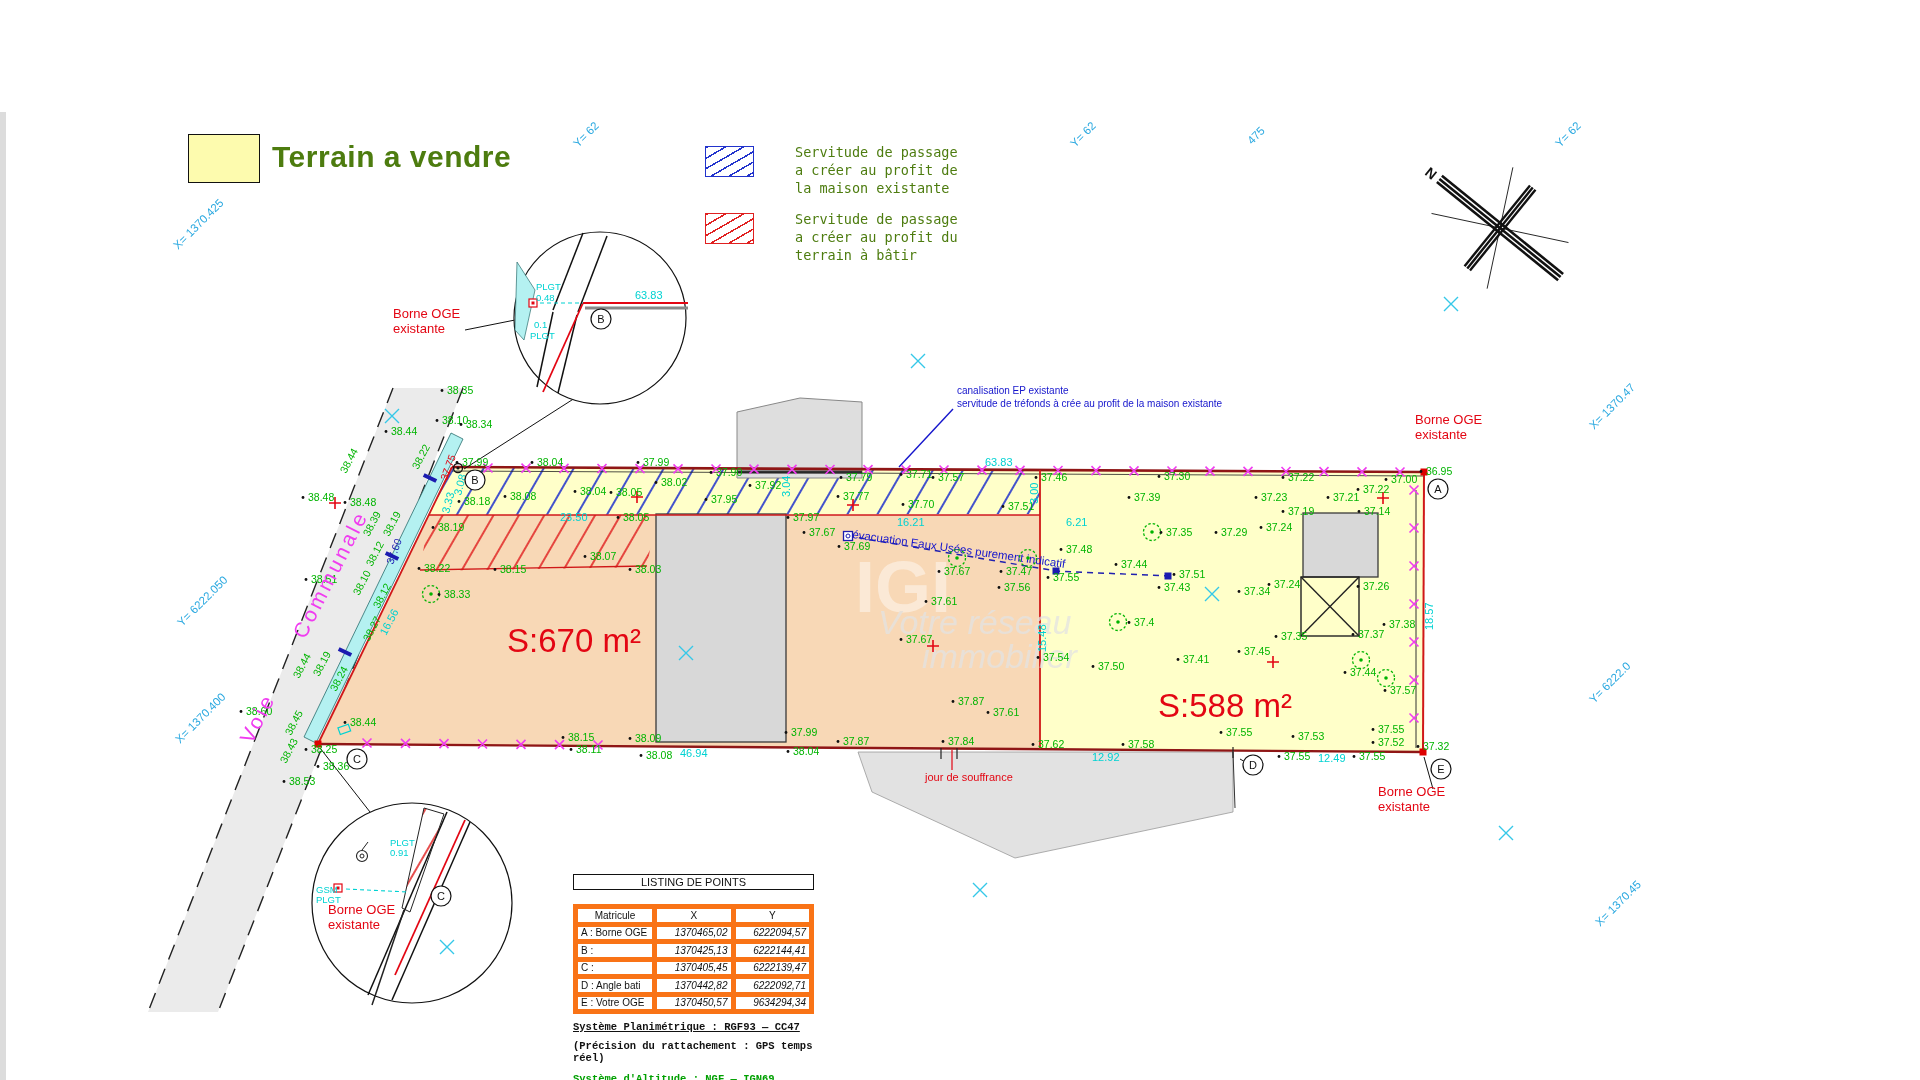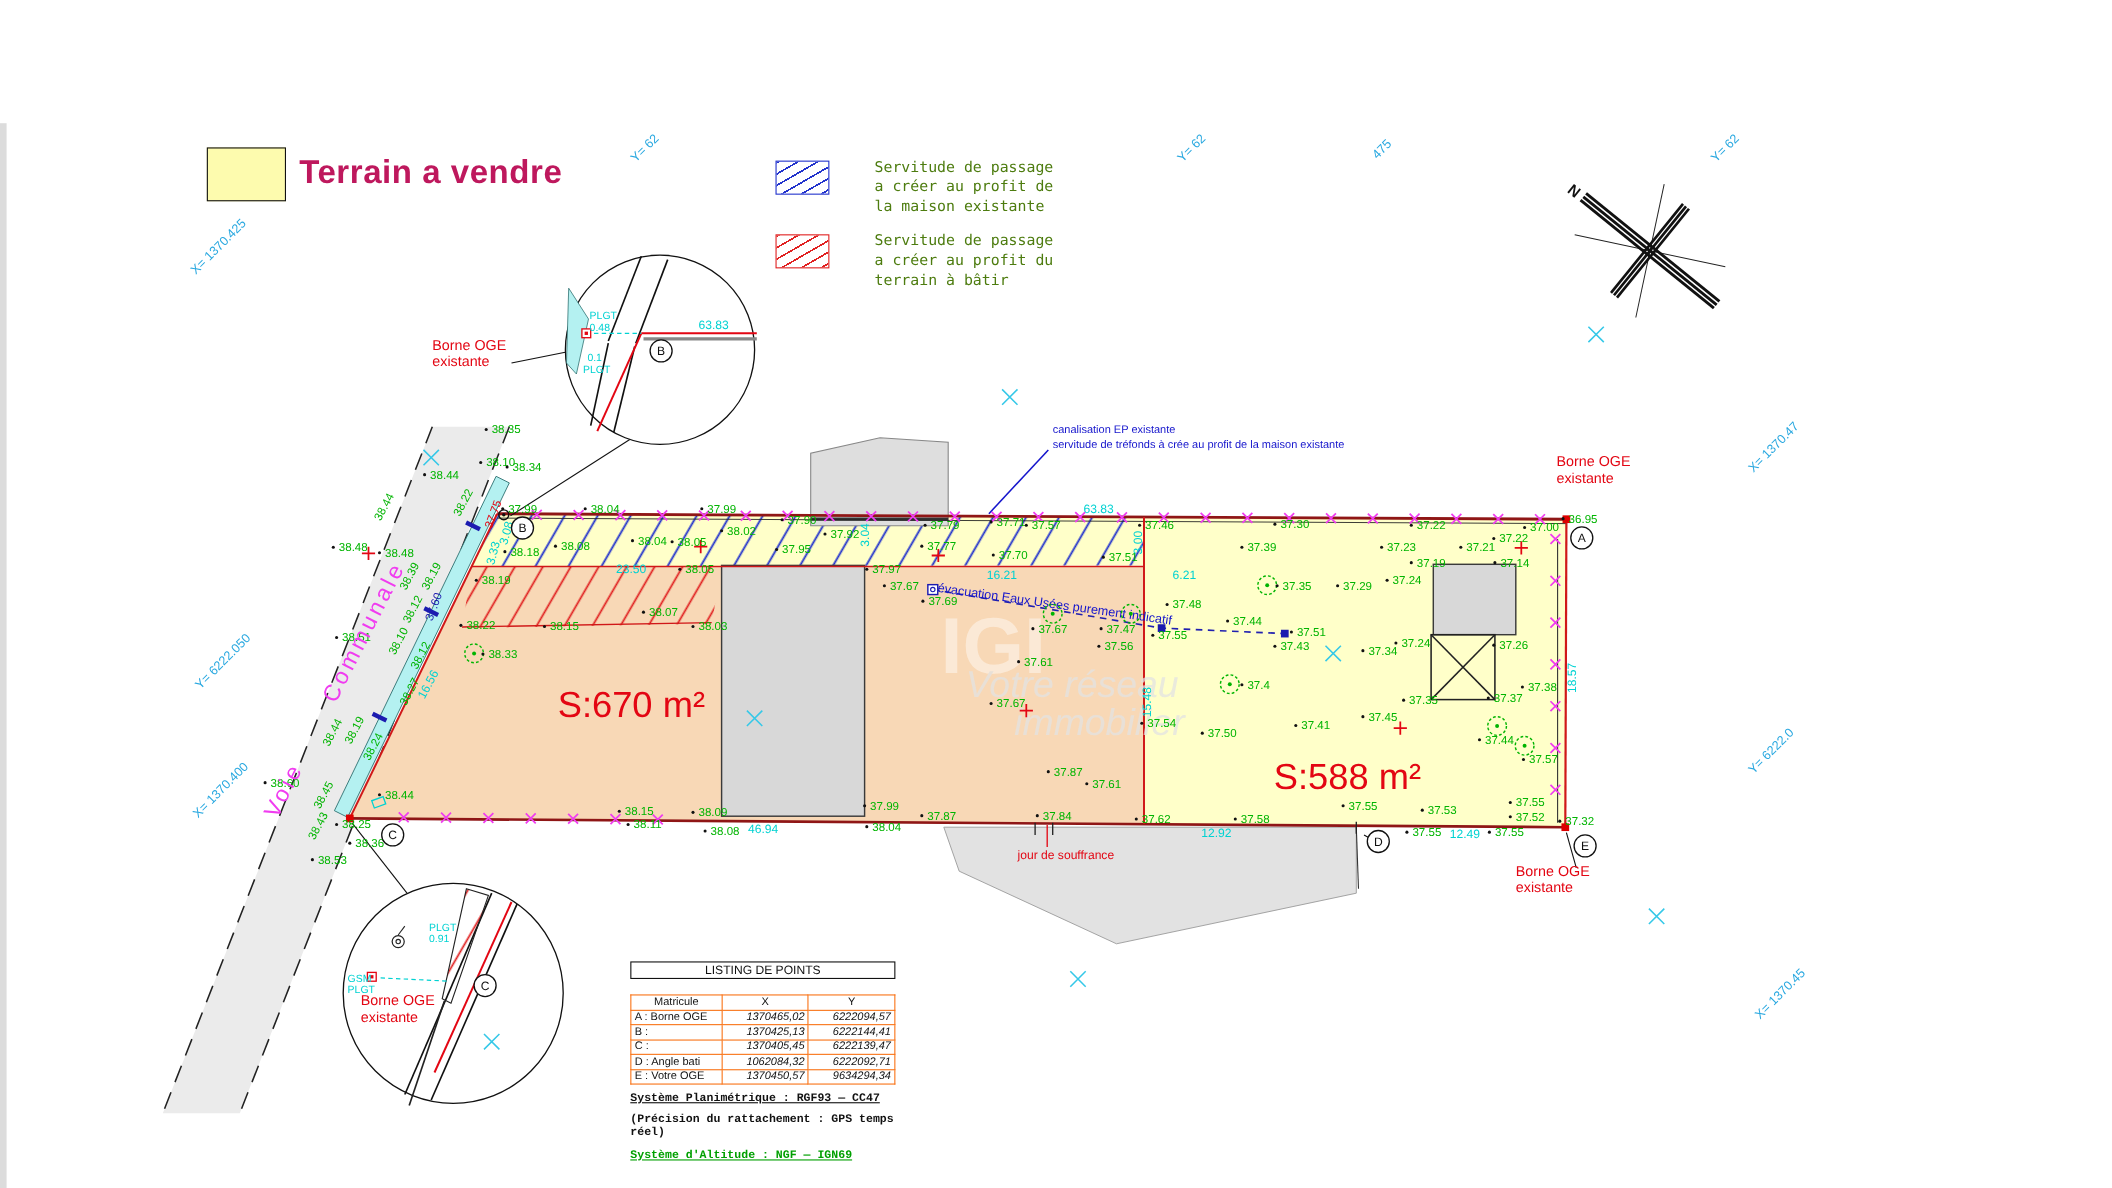--- a/index.html
+++ b/index.html
@@ -2,34 +2,34 @@
 <html><head>
 <meta charset="utf-8">
 <style>
   html,body{margin:0;padding:0;background:#fff;width:1920px;height:1080px;overflow:hidden;
     font-family:"Liberation Sans",sans-serif;}
   #stage{position:relative;width:1920px;height:1080px;background:#fff;}
   svg{position:absolute;left:0;top:0;}
   svg text{user-select:none;font-family:"Liberation Sans",sans-serif;}
   .edge-strip{position:absolute;left:0;top:112px;width:6px;height:968px;background:#c9c9c9;opacity:.65;}
   .legend-swatch{position:absolute;left:188px;top:134px;width:70px;height:47px;background:#fdfbae;border:1.6px solid #111;}
-  .legend-title{position:absolute;left:272px;top:140px;font-size:30px;font-weight:bold;color:#be185d;letter-spacing:.5px;}
+  .legend-title{position:absolute;left:272px;top:140px;font-size:30px;font-weight:bold;color:#4d7c0f;letter-spacing:.5px;}
   .serv-swatch{position:absolute;width:47px;height:29px;background-color:#fff;}
   .serv-swatch.blue{left:705px;top:146px;border:1.5px solid #2233cc;
      background-image:repeating-linear-gradient(150deg,#2233cc 0 1.5px,transparent 1.5px 9px);}
   .serv-swatch.red{left:705px;top:213px;border:1.5px solid #e02020;
      background-image:repeating-linear-gradient(150deg,#e02020 0 1.5px,transparent 1.5px 9px);}
   .serv-text{position:absolute;left:795px;font-size:13.5px;line-height:18px;color:#4d7c0f;
      font-family:"DejaVu Sans Mono",monospace;white-space:pre;}
   .serv-text.blue{top:143px;}
   .serv-text.red{top:210px;}
   .listing{position:absolute;left:573px;top:874px;width:241px;font-family:"Liberation Sans",sans-serif;}
   .listing .title{border:1.2px solid #111;text-align:center;font-size:11px;padding:1px 0;color:#111;}
   .listing table{border-collapse:collapse;margin-top:14px;width:241px;}
-  .listing th,.listing td{border:1px solid #f97316;font-size:10px;height:12.5px;padding:0 3px;color:#111;font-weight:normal;}
+  .listing th,.listing td{border:5px solid #f97316;font-size:10px;height:12.5px;padding:0 3px;color:#111;font-weight:normal;}
   .listing th{text-align:center;}
   .listing td.l{text-align:left;width:84px;}
   .listing td.r{text-align:right;width:76px;font-style:italic;}
   .foot{margin-top:7px;font-family:Liberation Mono, monospace;font-size:10.5px;font-weight:bold;color:#111;}
   .foot.u{text-decoration:underline;}
   .foot.green{color:#00a000;text-decoration:underline;margin-top:9px;}
 </style>
 </head>
 <body>
 
@@ -570,21 +570,21 @@
             <td class="r">1370425,13</td>
             <td class="r">6222144,41</td>
           </tr>
           <tr>
             <td class="l">C :</td>
             <td class="r">1370405,45</td>
             <td class="r">6222139,47</td>
           </tr>
           <tr>
             <td class="l">D : Angle bati</td>
-            <td class="r">1062084,32</td>
+            <td class="r">1370442,82</td>
             <td class="r">6222092,71</td>
           </tr>
           <tr>
             <td class="l">E : Votre OGE</td>
             <td class="r">1370450,57</td>
             <td class="r">9634294,34</td>
           </tr>
         </tbody>
     </table>
     <div class="foot u">Système Planimétrique : RGF93 — CC47</div>

